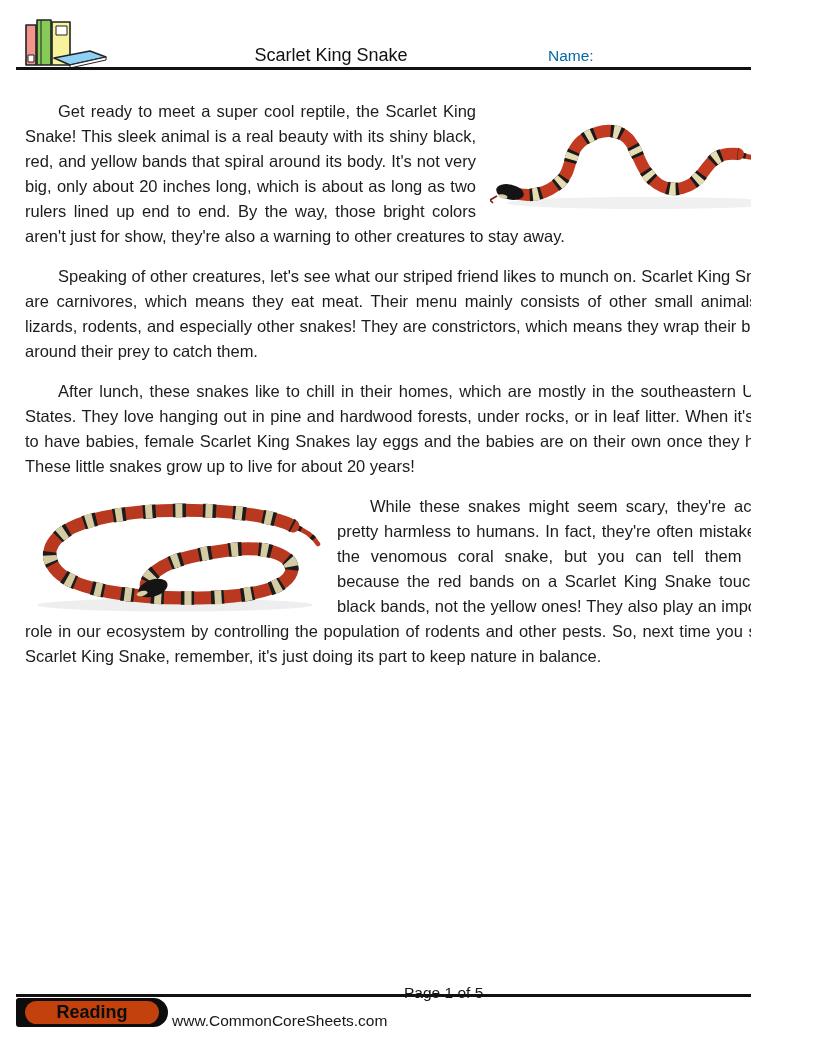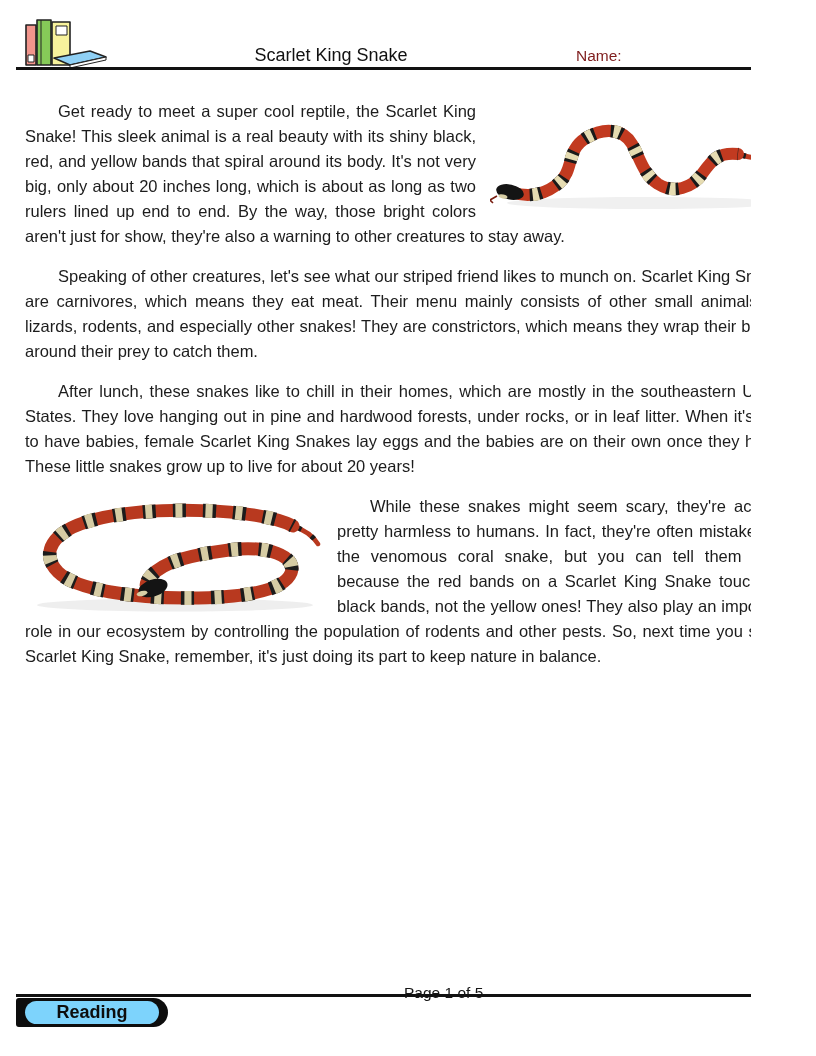--- a/index.html
+++ b/index.html
@@ -7,40 +7,40 @@
     position:relative;width:751px;height:1056px;background:#ffffff;
     font-family:"Liberation Sans","DejaVu Sans",sans-serif;color:#1c1c1c;
     overflow:hidden;
   }
   
   .logo{position:absolute;left:18px;top:12px;}
   .page-title{
     position:absolute;top:45px;left:331px;transform:translateX(-50%);
     font-size:18px;line-height:20px;white-space:nowrap;color:#111;
   }
-  .name-label{position:absolute;left:576px;top:47px;font-size:15.5px;color:#7f1d1d;}
+  .name-label{position:absolute;left:548px;top:47px;font-size:15.5px;color:#0369a1;}
   .header-rule{position:absolute;left:16px;top:67px;width:779px;height:3px;background:#111;}
   
   .content{position:absolute;left:25px;top:94px;width:765px;}
   .content p{
     margin:5px 0 15px 0;font-size:16.5px;line-height:25px;
     text-align:justify;text-indent:33px;
   }
   .fig{display:block;}
   .fig-top{float:right;width:300px;height:112px;margin:6px 0 4px 14px;}
   .fig-bottom{float:left;width:296px;height:118px;margin:2px 16px 3px 0;}
   
   .footer-rule{position:absolute;left:16px;top:994px;width:779px;height:2.5px;background:#111;}
   .badge{
     position:absolute;left:16px;top:998px;width:152px;height:29px;
     background:#0d0d0d;border-radius:3px 15px 15px 3px;
     display:flex;align-items:center;justify-content:center;
   }
   .badge-inner{
-    background:#7dd3fc;border-radius:12px;width:134px;height:23px;
+    background:#c2410c;border-radius:12px;width:134px;height:23px;
     display:flex;align-items:center;justify-content:center;
     font-weight:bold;font-size:18px;color:#0d0d0d;
   }
   .website{position:absolute;left:172px;top:1012px;font-size:15.5px;color:#161616;}
   .page-indicator{position:absolute;left:404px;top:984px;font-size:15.5px;color:#161616;}
 </style>
 </head>
 <body>
 
 <div class="page">
@@ -90,15 +90,16 @@
       <ellipse cx="117" cy="97.5" rx="5.5" ry="2.6" fill="#d9cfa6" transform="rotate(-14 117 97.5)"></ellipse>
     </svg>
 
     <p>While these snakes might seem scary, they're actually pretty harmless to humans. In fact, they're often mistaken for the venomous coral snake, but you can tell them apart because the red bands on a Scarlet King Snake touch the black bands, not the yellow ones! They also play an important role in our ecosystem by controlling the population of rodents and other pests. So, next time you see a Scarlet King Snake, remember, it's just doing its part to keep nature in balance.</p>
   </div>
 
   <div class="footer-rule"></div>
   <div class="badge">
     <div class="badge-inner">Reading</div>
   </div>
+  <div class="website">www.CommonCoreSheets.com</div>
   <div class="page-indicator">Page 1 of 5</div>
 
 </div>
 
 </body></html>

